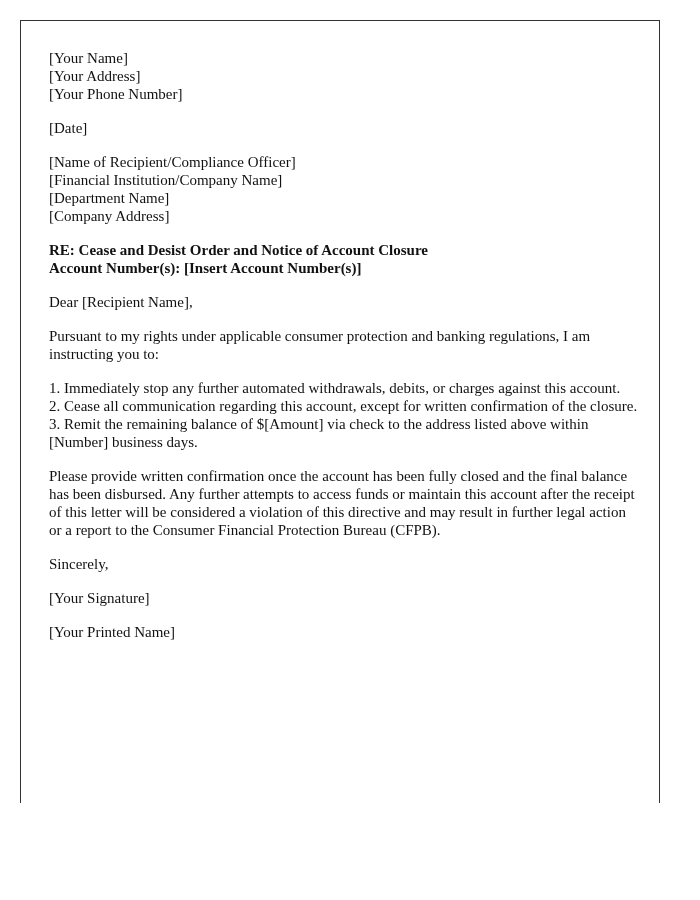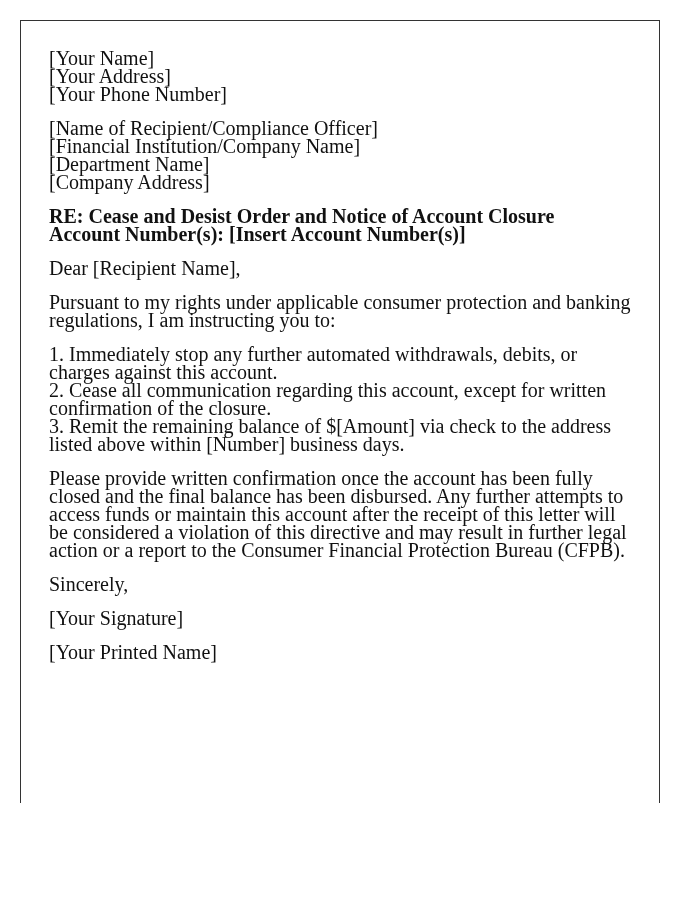--- a/index.html
+++ b/index.html
@@ -12,41 +12,44 @@
       border-left: 1px solid #333333;
       border-right: 1px solid #333333;
       box-sizing: border-box;
       background: #ffffff;
     }
     .content {
       position: absolute;
       left: 28px; top: 28px;
       width: 590px;
       font-family: "Liberation Serif", "DejaVu Serif", serif;
-      font-size: 20px;
+      font-size: 15px;
       line-height: 18px;
       color: #111111;
     }
     .block { margin: 0 0 16px 0; }
     .line { display: block; white-space: nowrap; }
     .bold { font-weight: bold; }
     p { margin: 8px 0 16px 0; }
   </style>
 </head>
 <body>
 
 <div class="page">
   <div class="content">
 
     <div class="block">
       <span class="line">[Your Name]</span>
       <span class="line">[Your Address]</span>
       <span class="line">[Your Phone Number]</span>
     </div>
 
+    <div class="block">
+      <span class="line">[Date]</span>
+    </div>
 
     <div class="block">
       <span class="line">[Name of Recipient/Compliance Officer]</span>
       <span class="line">[Financial Institution/Company Name]</span>
       <span class="line">[Department Name]</span>
       <span class="line">[Company Address]</span>
     </div>
 
     <div class="block bold">
       <span class="line">RE: Cease and Desist Order and Notice of Account Closure</span>

